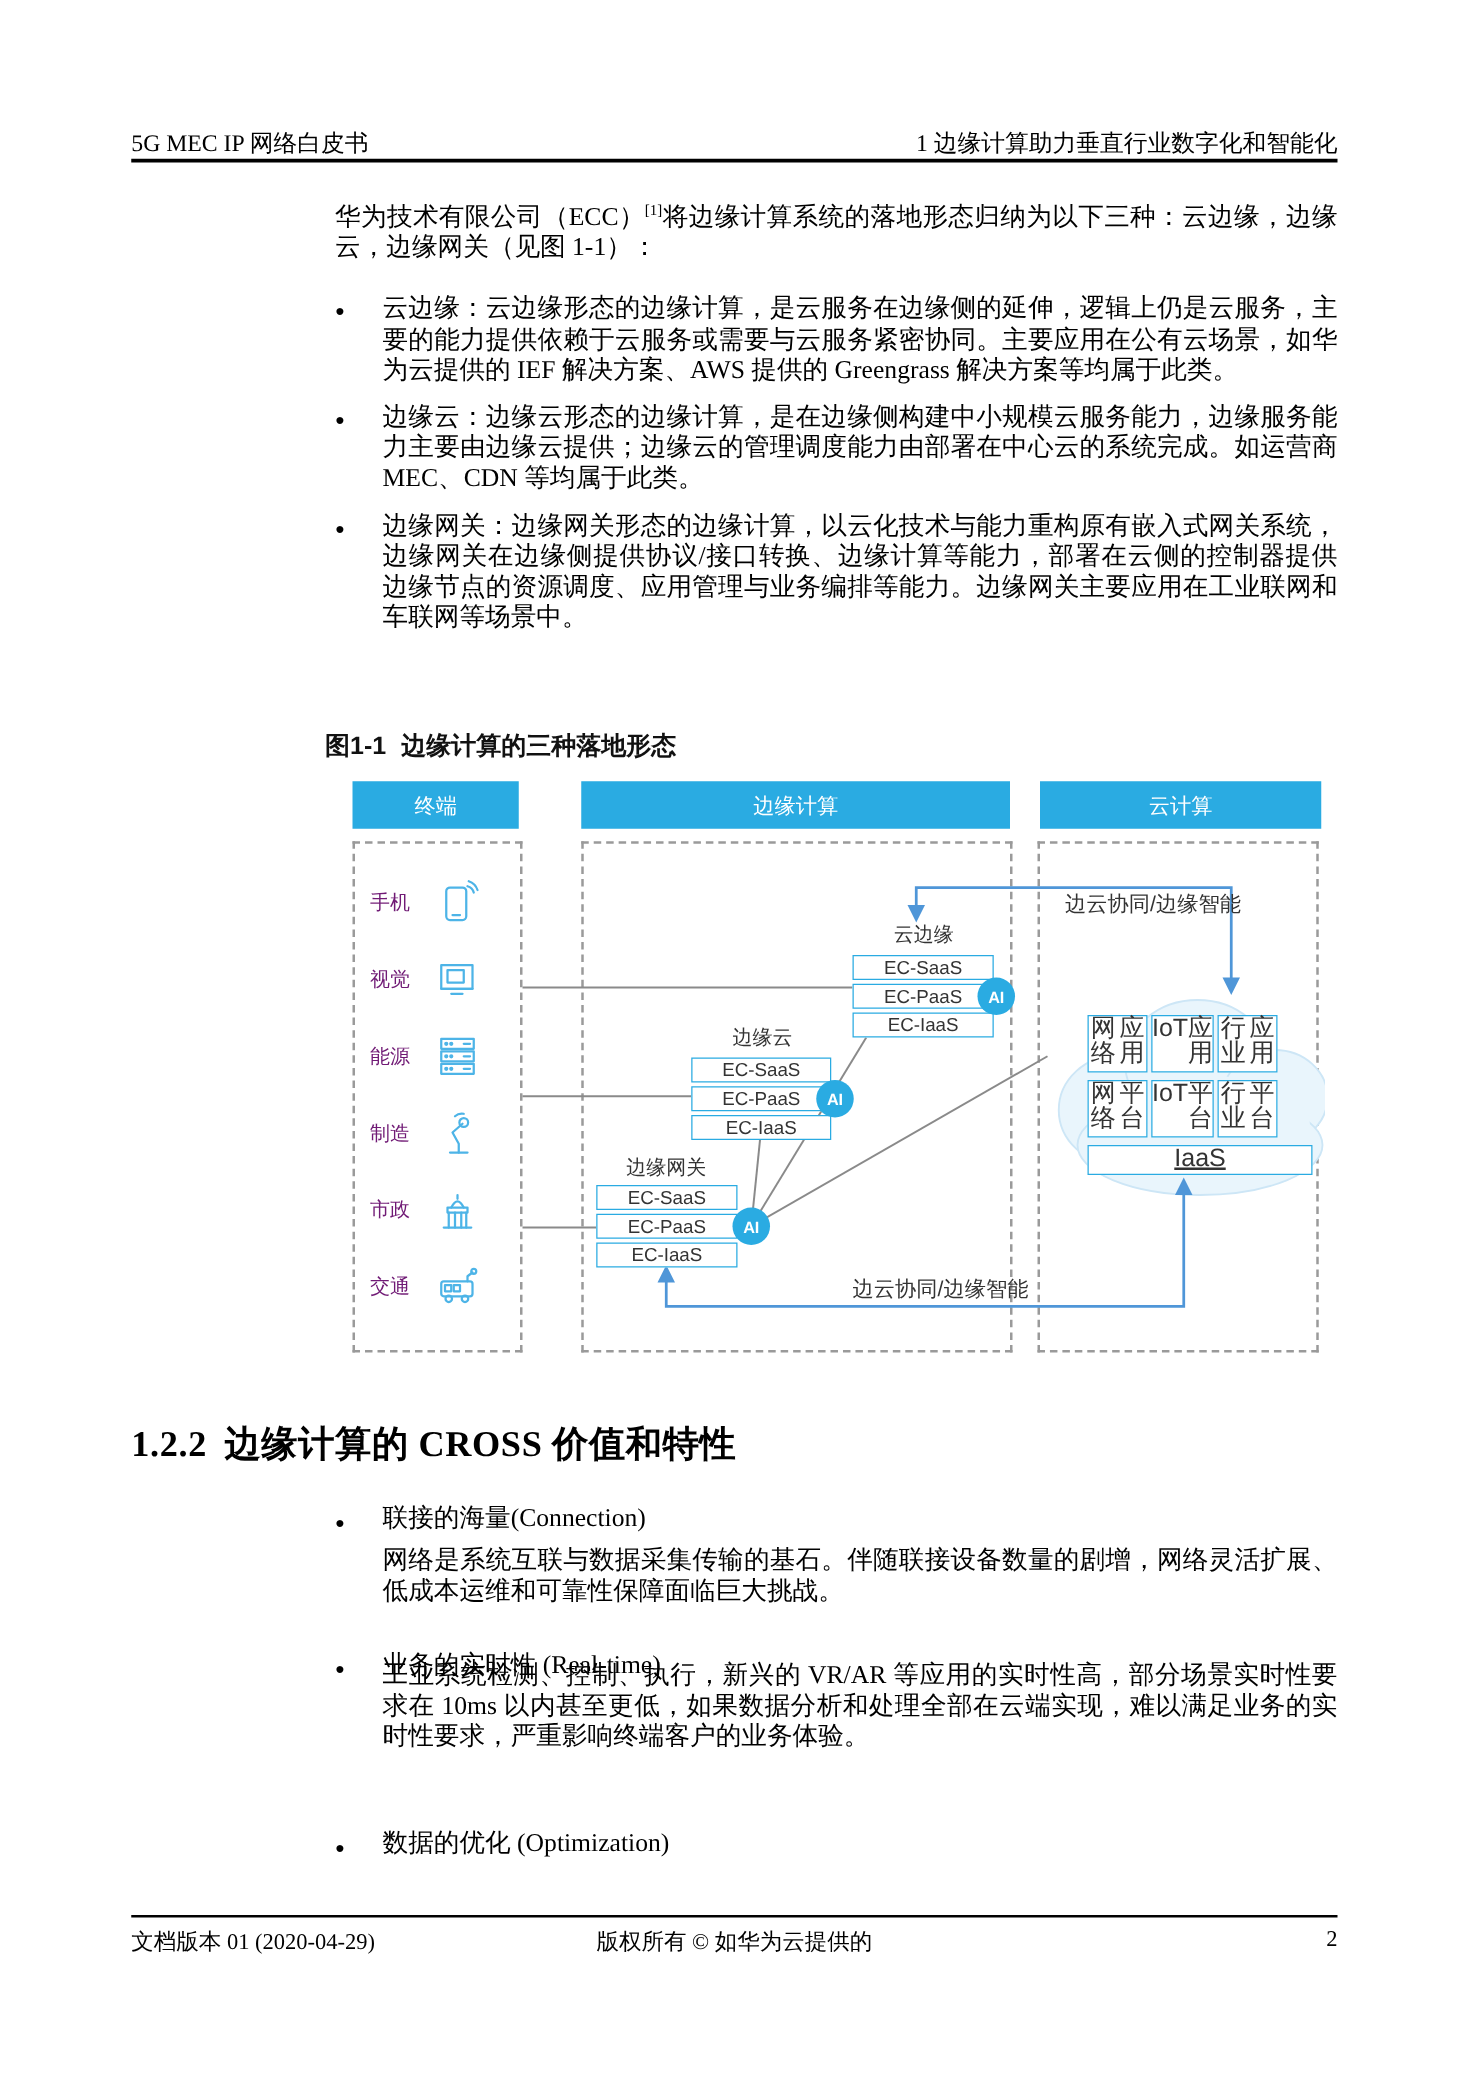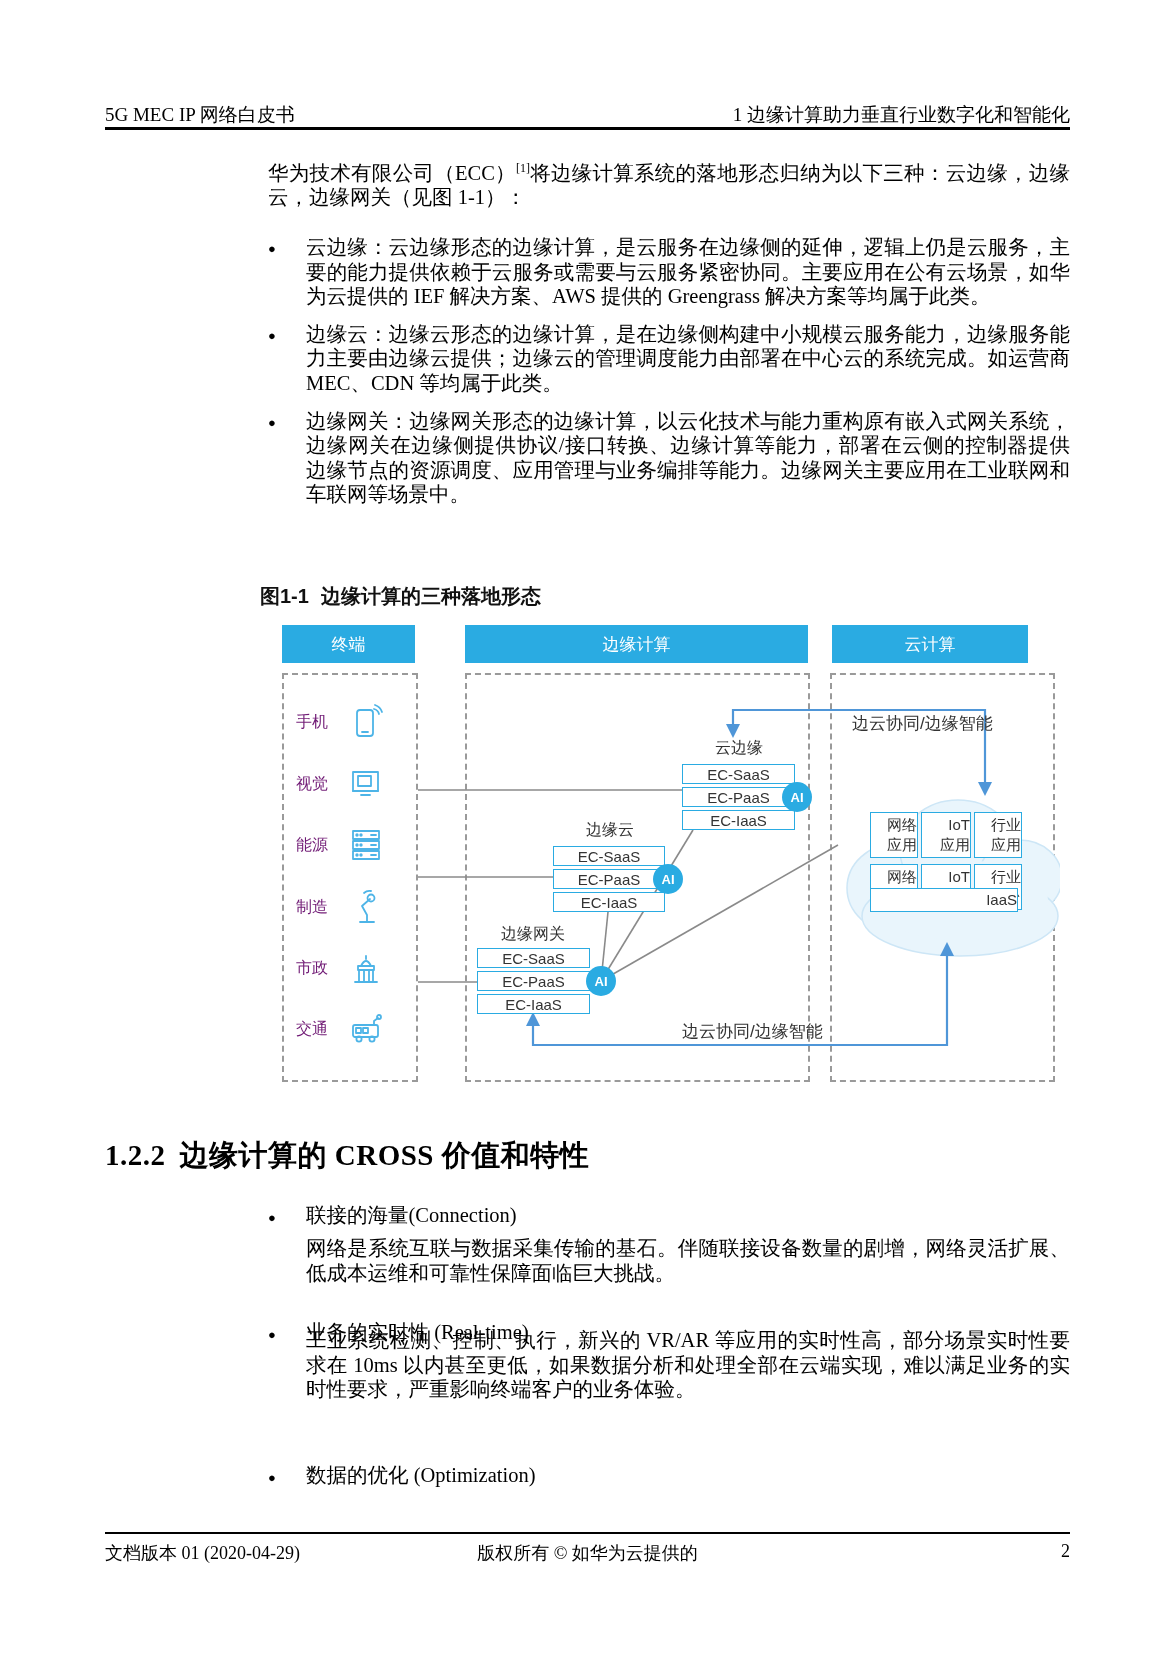--- a/index.html
+++ b/index.html
@@ -34,22 +34,22 @@
   .term-icon{z-index:3;}
   .term-icon svg{stroke:#4db4e7;fill:none;stroke-width:1.8;stroke-linecap:round;stroke-linejoin:round;}
   .ec-box{background:#fff;border:1.5px solid #2aabe2;color:#333;
           font-family:"Liberation Sans",sans-serif;font-size:15px;height:20px;
           display:flex;align-items:center;justify-content:center;z-index:3;}
   .grp-label{font-family:"Liberation Sans",sans-serif;font-size:16px;color:#333;z-index:3;white-space:nowrap;}
   .ai-badge{width:30px;height:30px;border-radius:50%;background:#2aabe2;color:#fff;
             font-family:"Liberation Sans",sans-serif;font-size:13px;font-weight:bold;
             display:flex;align-items:center;justify-content:center;z-index:4;}
   .cloud-box{background:#fff;border:1.5px solid #2aabe2;color:#333;text-align:center;
-             font-family:"Liberation Sans",sans-serif;font-size:15px;line-height:20px;
-             display:flex;flex-direction:column;align-items:flex-end;justify-content:center;z-index:3;}
+             font-family:"Liberation Sans",sans-serif;font-size:20px;line-height:20px;
+             display:flex;flex-direction:row;align-items:flex-start;justify-content:center;z-index:3;}
   .synergy{font-family:"Liberation Sans",sans-serif;font-size:17px;color:#333;z-index:3;white-space:nowrap;padding-left:20px;}
   svg.overlay{z-index:2;}
 </style>
 </head>
 <body>
 
 <div class="page">
 
   <div class="abs hdr-text" style="left:105px;top:102px;">5G MEC IP 网络白皮书</div>
   <div class="abs hdr-text" style="right:105px;top:102px;">1  边缘计算助力垂直行业数字化和智能化</div>
@@ -66,21 +66,21 @@
   </ul>
 
   <div class="abs fig-caption" style="left:260px;top:583px;">
     <span class="cap-label">图1-1</span><span>边缘计算的三种落地形态</span>
   </div>
 
   <div class="diag">
 
     <div class="abs bar" style="left:282px;top:625px;width:133px;height:38px;">终端</div>
     <div class="abs bar" style="left:465px;top:625px;width:343px;height:38px;">边缘计算</div>
-    <div class="abs bar" style="left:832px;top:625px;width:196px;height:38px;font-family:Liberation Serif, serif;">云计算</div>
+    <div class="abs bar" style="left:832px;top:625px;width:225px;height:38px;font-family:Liberation Serif, serif;">云计算</div>
 
     <div class="abs region" style="left:282px;top:673px;width:136px;height:409px;"></div>
     <div class="abs region" style="left:465px;top:673px;width:345px;height:409px;"></div>
     <div class="abs region" style="left:830px;top:673px;width:225px;height:409px;"></div>
 
     <svg class="abs overlay" style="left:260px;top:580px;" width="800" height="510" viewBox="0 0 800 510">
 
       <g>
         <ellipse cx="635" cy="308" rx="48" ry="44" fill="#e9f5fc" stroke="#cde6f6" stroke-width="1.5"></ellipse>
         <ellipse cx="698" cy="270" rx="58" ry="50" fill="#e9f5fc" stroke="#cde6f6" stroke-width="1.5"></ellipse>
@@ -219,21 +219,21 @@
       <span>平台</span>
     </div>
     <div class="abs cloud-box" style="left:921px;top:864px;width:50px;height:46px;">
       <span>IoT</span>
       <span>平台</span>
     </div>
     <div class="abs cloud-box" style="left:974px;top:864px;width:48px;height:46px;">
       <span>行业</span>
       <span>平台</span>
     </div>
-    <div class="abs cloud-box" style="left:870px;top:888px;width:148px;height:24px;">IaaS</div>
+    <div class="abs cloud-box" style="left:870px;top:916px;width:180px;height:24px;text-decoration:underline;">IaaS</div>
 
     <div class="abs synergy" style="left:832px;top:712px;">边云协同/边缘智能</div>
     <div class="abs synergy" style="left:662px;top:1020px;">边云协同/边缘智能</div>
   </div>
 
   <div class="abs section-heading" style="left:105px;top:1136px;">
     <span class="num">1.2.2</span><span>边缘计算的 CROSS 价值和特性</span>
   </div>
 
   <div class="abs body-par" style="left:306px;top:1236px;width:764px;">网络是系统互联与数据采集传输的基石。伴随联接设备数量的剧增，网络灵活扩展、低成本运维和可靠性保障面临巨大挑战。</div>

